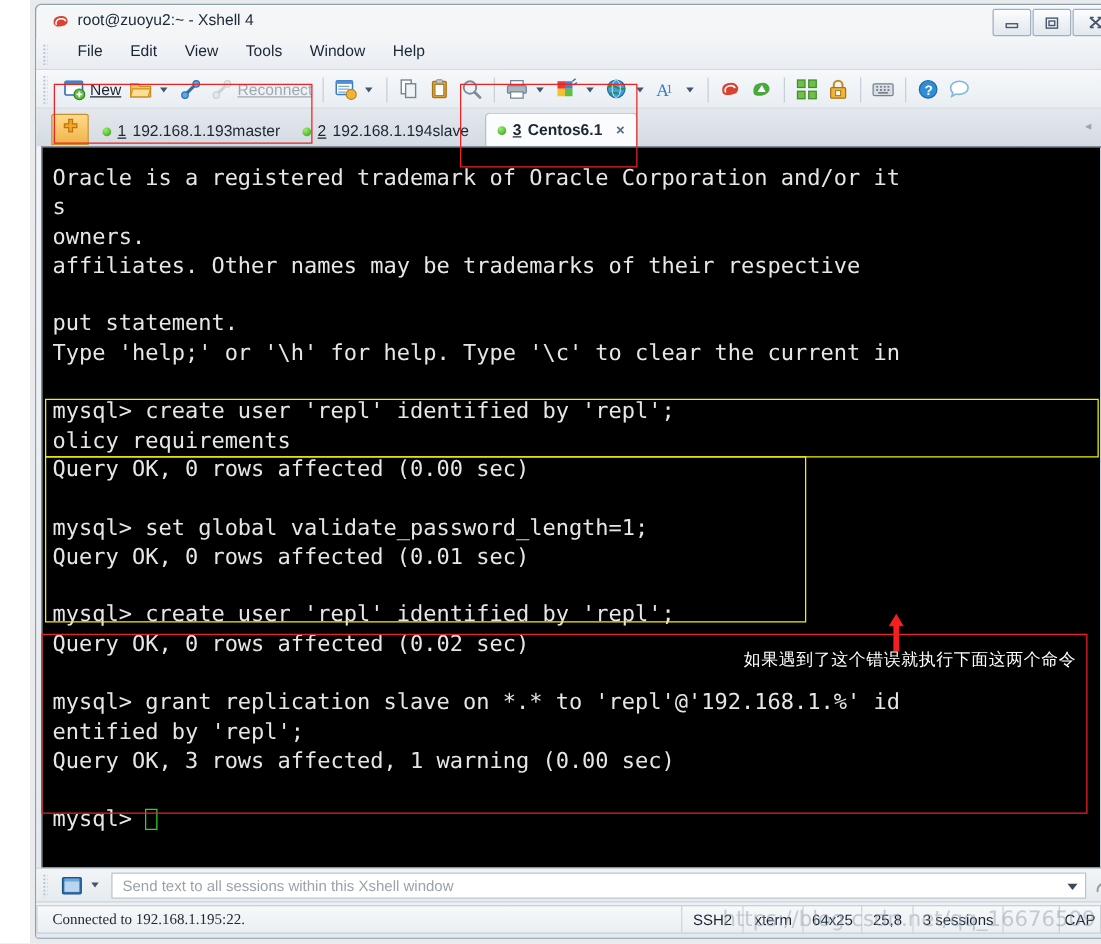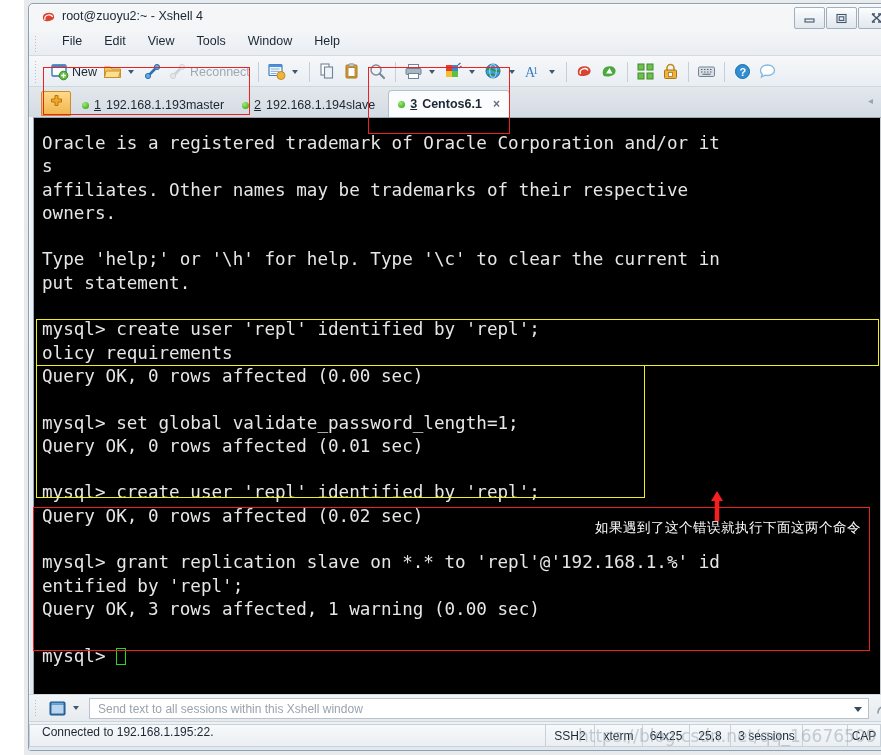--- a/index.html
+++ b/index.html
@@ -97,21 +97,21 @@
   }
   .tbitems {
     position: absolute; left: 18px; top: 0; height: 31px;
     display: flex; align-items: center;
   }
   .tbbtn {
     display: flex; align-items: center; gap: 3px;
     padding: 2px 3px; height: 25px;
     box-sizing: border-box;
   }
-  .tblabel { font-size: 12.5px; color: #1b2733; }
+  .tblabel { font-size: 12.5px; color: #1b2733; text-decoration: underline; }
   .tblabel.dim { color: #9fa8b1; }
   .caret {
     width: 0; height: 0;
     border-left: 3.5px solid transparent;
     border-right: 3.5px solid transparent;
     border-top: 4px solid #44566b;
     margin: 0 3px;
   }
   .tbsep {
     width: 1px; height: 20px;
@@ -319,21 +319,21 @@
     background: linear-gradient(to bottom,#eef2f5,#e2e8ed);
     border-top: 1px solid #cdd5dc;
     box-sizing: border-box;
   }
   .st-left {
     position: absolute; left: 0px; top: 2px;
     width: 517px; height: 23px;
     border: 1px solid #c9d1d8;
     background: linear-gradient(to bottom,#f7f9fb,#eaeff3);
     box-sizing: border-box;
-    display: flex; 
+    display: flex; align-items: center; font-family: Liberation Serif, serif;
   }
   .st-left span {
     font-size: 12px; color: #1b2733; padding-left: 12px;
   }
   .st-cells {
     position: absolute; left: 517px; top: 2px;
     height: 23px;
     display: flex; align-items: stretch;
   }
   .st-cell {
@@ -645,25 +645,25 @@
       <div class="tabnav">
         <span>◂</span>
         <span>▸</span>
       </div>
     </div>
 
     <div class="term">
       <div class="term-inner">
         <div class="tline">Oracle is a registered trademark of Oracle Corporation and/or it</div>
         <div class="tline">s</div>
+        <div class="tline">owners.</div>
         <div class="tline">affiliates. Other names may be trademarks of their respective</div>
-        <div class="tline">owners.</div>
         <div class="tline">&nbsp;</div>
+        <div class="tline">put statement.</div>
         <div class="tline">Type 'help;' or '\h' for help. Type '\c' to clear the current in</div>
-        <div class="tline">put statement.</div>
         <div class="tline">&nbsp;</div>
         <div class="tline">mysql&gt; create user 'repl' identified by 'repl';</div>
         <div class="tline">olicy requirements</div>
         <div class="tline">Query OK, 0 rows affected (0.00 sec)</div>
         <div class="tline">&nbsp;</div>
         <div class="tline">mysql&gt; set global validate_password_length=1;</div>
         <div class="tline">Query OK, 0 rows affected (0.01 sec)</div>
         <div class="tline">&nbsp;</div>
         <div class="tline">mysql&gt; create user 'repl' identified by 'repl';</div>
         <div class="tline">Query OK, 0 rows affected (0.02 sec)</div>

